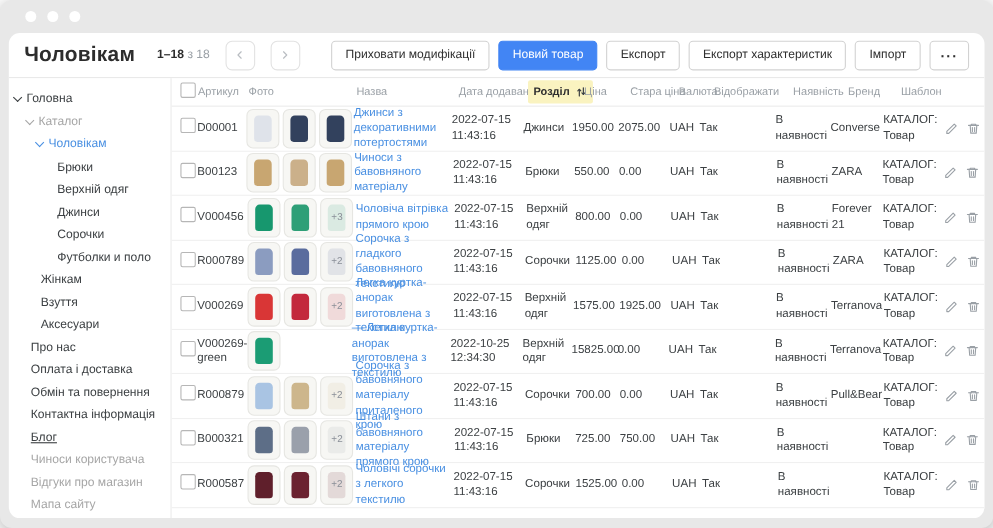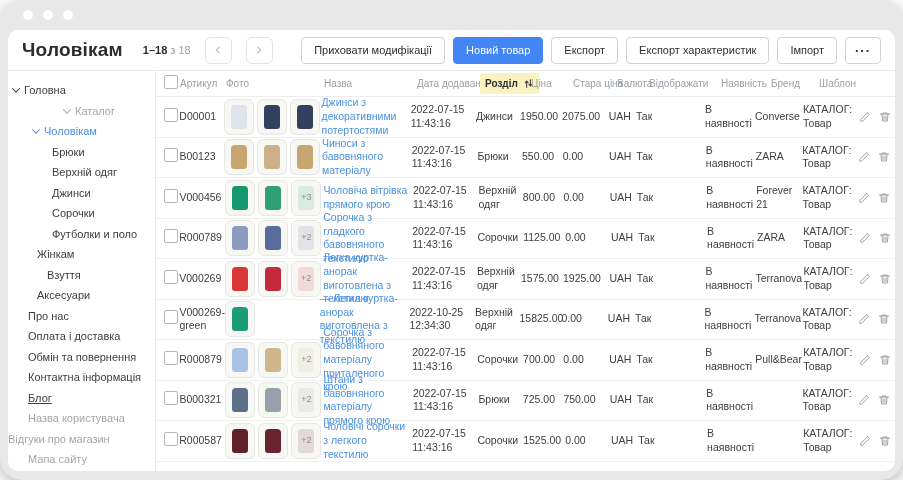--- a/index.html
+++ b/index.html
@@ -1,17 +1,17 @@
 <!DOCTYPE html>
 <html><head>
 <meta charset="utf-8">
 <style>
   html,body{margin:0;padding:0;background:#fff;font-family:"Liberation Sans",sans-serif;}
   .stage{position:relative;width:903px;height:480px;overflow:hidden;}
-  .window{position:absolute;inset:0;background:#e8e8e8;border-radius:22px;box-shadow:0 4px 16px rgba(0,0,0,.30);overflow:hidden;}
+  .window{position:absolute;inset:0;background:#e8e8e8;border-radius:11px;box-shadow:0 4px 16px rgba(0,0,0,.30);overflow:hidden;}
   .titlebar{height:30px;display:flex;align-items:center;padding-left:23px;gap:10px;}
   .dot{width:10px;height:10px;border-radius:50%;background:#fff;}
   .panel{position:absolute;left:8px;right:8px;top:30px;bottom:9px;background:#fff;border-radius:10px;overflow:hidden;display:flex;flex-direction:column;}
   .panel-header{flex:0 0 40px;display:flex;align-items:center;padding:0 14px;border-bottom:1px solid #e9e9e9;gap:8px;}
   .page-title{font-size:19px;font-weight:700;color:#2d2d2d;letter-spacing:.2px;}
   .pag{margin-left:12px;font-size:11px;color:#9aa0a6;white-space:nowrap;}
   .pag b{color:#2d2d2d;}
   .pag-btn{width:25px;height:25px;border:1px solid #e2e2e2;border-radius:6px;background:#fff;display:inline-flex;align-items:center;justify-content:center;margin-left:6px;cursor:pointer;}
   .spacer{flex:1;}
   .btn{height:27px;padding:0 12px;border:1px solid #d2d2d2;border-radius:4px;background:#fff;font-size:11px;color:#2f2f2f;display:flex;align-items:center;white-space:nowrap;cursor:pointer;}
@@ -84,21 +84,21 @@
         <button class="btn">Експорт характеристик</button>
         <button class="btn">Імпорт</button>
         <button class="btn more">···</button>
       </div>
       <div class="panel-body">
         <div class="sidebar">
             <div class="side-item" style="padding-left: 5px;">
               <span class="chev"></span>
               <span>Головна</span>
             </div>
-            <div class="side-item muted" style="padding-left: 16px; justify-content: center;">
+            <div class="side-item muted" style="padding-left: 16px;">
               <span class="chev"></span>
               <span>Каталог</span>
             </div>
             <div class="side-item active" style="padding-left: 25px;">
               <span class="chev"></span>
               <span>Чоловікам</span>
             </div>
             <div class="side-item" style="padding-left: 44px;">
               <span>Брюки</span>
             </div>
@@ -110,21 +110,21 @@
             </div>
             <div class="side-item" style="padding-left: 44px;">
               <span>Сорочки</span>
             </div>
             <div class="side-item" style="padding-left: 44px;">
               <span>Футболки и поло</span>
             </div>
             <div class="side-item" style="padding-left: 29px;">
               <span>Жінкам</span>
             </div>
-            <div class="side-item" style="padding-left: 39px;">
+            <div class="side-item" style="padding-left: 29px;">
               <span>Взуття</span>
             </div>
             <div class="side-item" style="padding-left: 29px; text-align: center;">
               <span>Аксесуари</span>
             </div>
             <div class="side-item" style="padding-left: 20px;">
               <span>Про нас</span>
             </div>
             <div class="side-item" style="padding-left: 20px;">
               <span>Оплата і доставка</span>
@@ -132,23 +132,23 @@
             <div class="side-item" style="padding-left: 20px;">
               <span>Обмін та повернення</span>
             </div>
             <div class="side-item" style="padding-left: 20px;">
               <span>Контактна інформація</span>
             </div>
             <div class="side-item" style="padding-left: 20px; text-decoration: underline;">
               <span>Блог</span>
             </div>
             <div class="side-item muted" style="padding-left: 20px;">
-              <span>Назва користувача</span>
-            </div>
-            <div class="side-item muted" style="">
+              <span>Чиноси користувача</span>
+            </div>
+            <div class="side-item muted" style="padding-left: 20px;">
               <span>Відгуки про магазин</span>
             </div>
             <div class="side-item muted" style="padding-left: 20px;">
               <span>Мапа сайту</span>
             </div>
           </div>
         <div class="table">
           <div class="thead">
               <div class="cell c-check"><span class="checkbox"></span></div>
               <div class="cell c-article"><span>Артикул</span></div>

